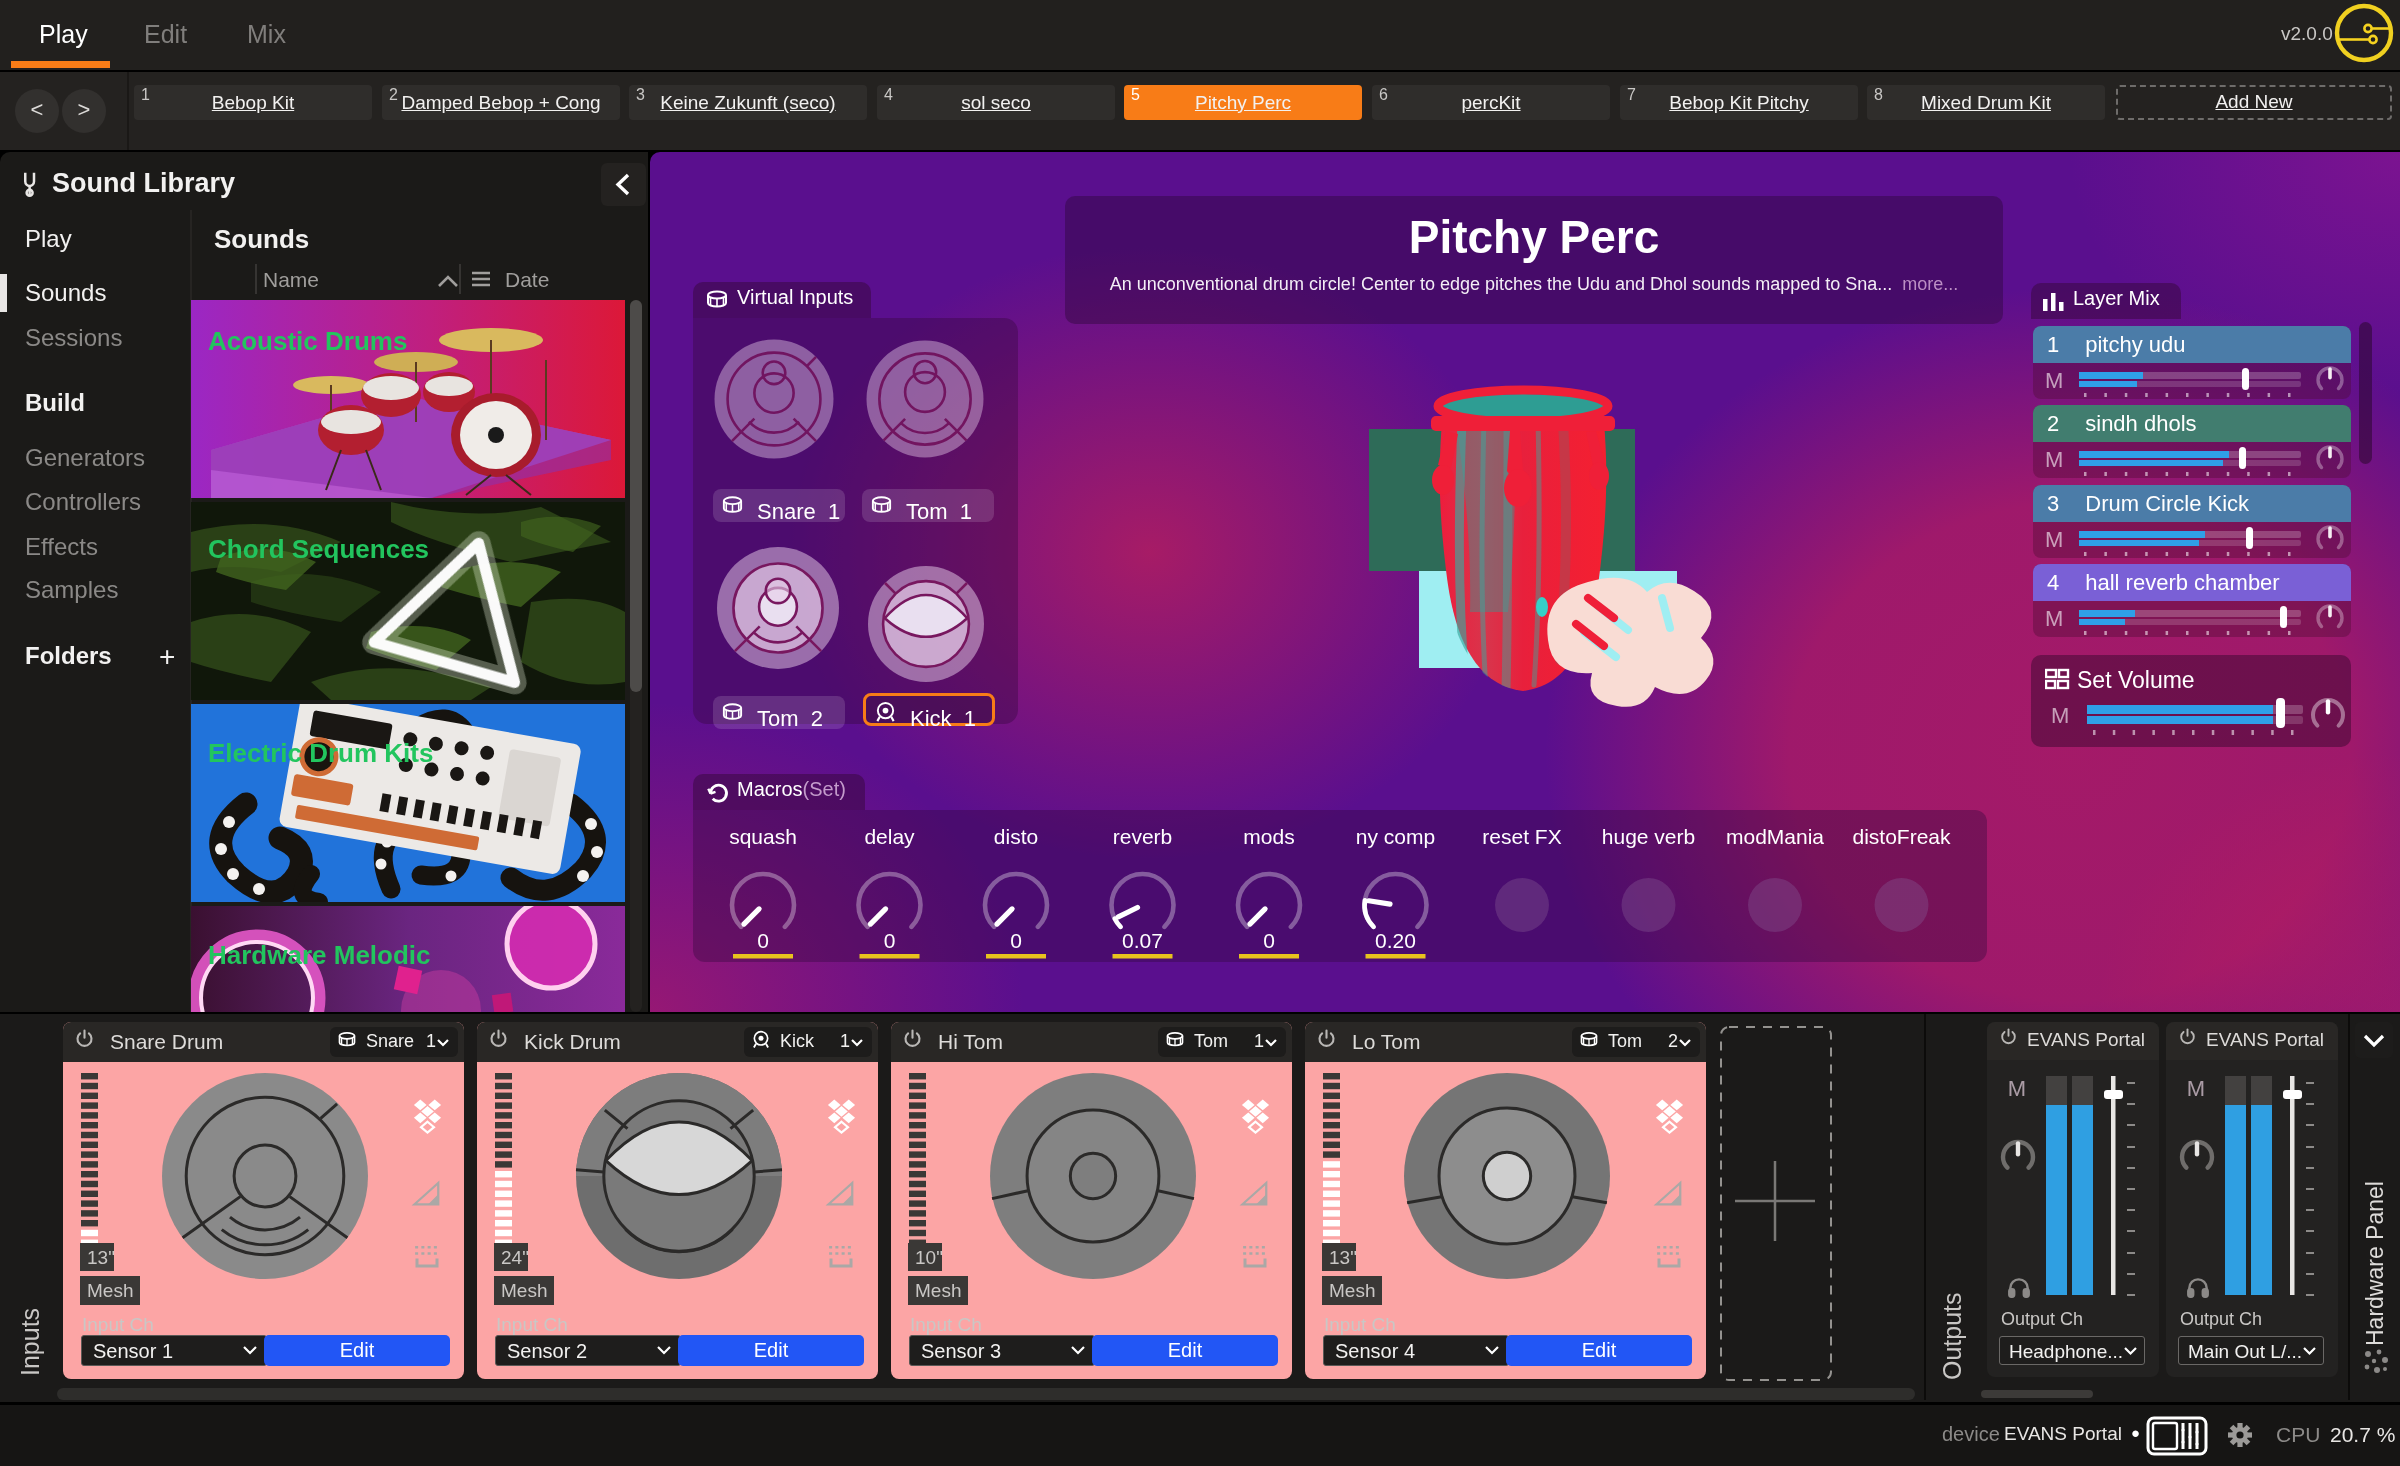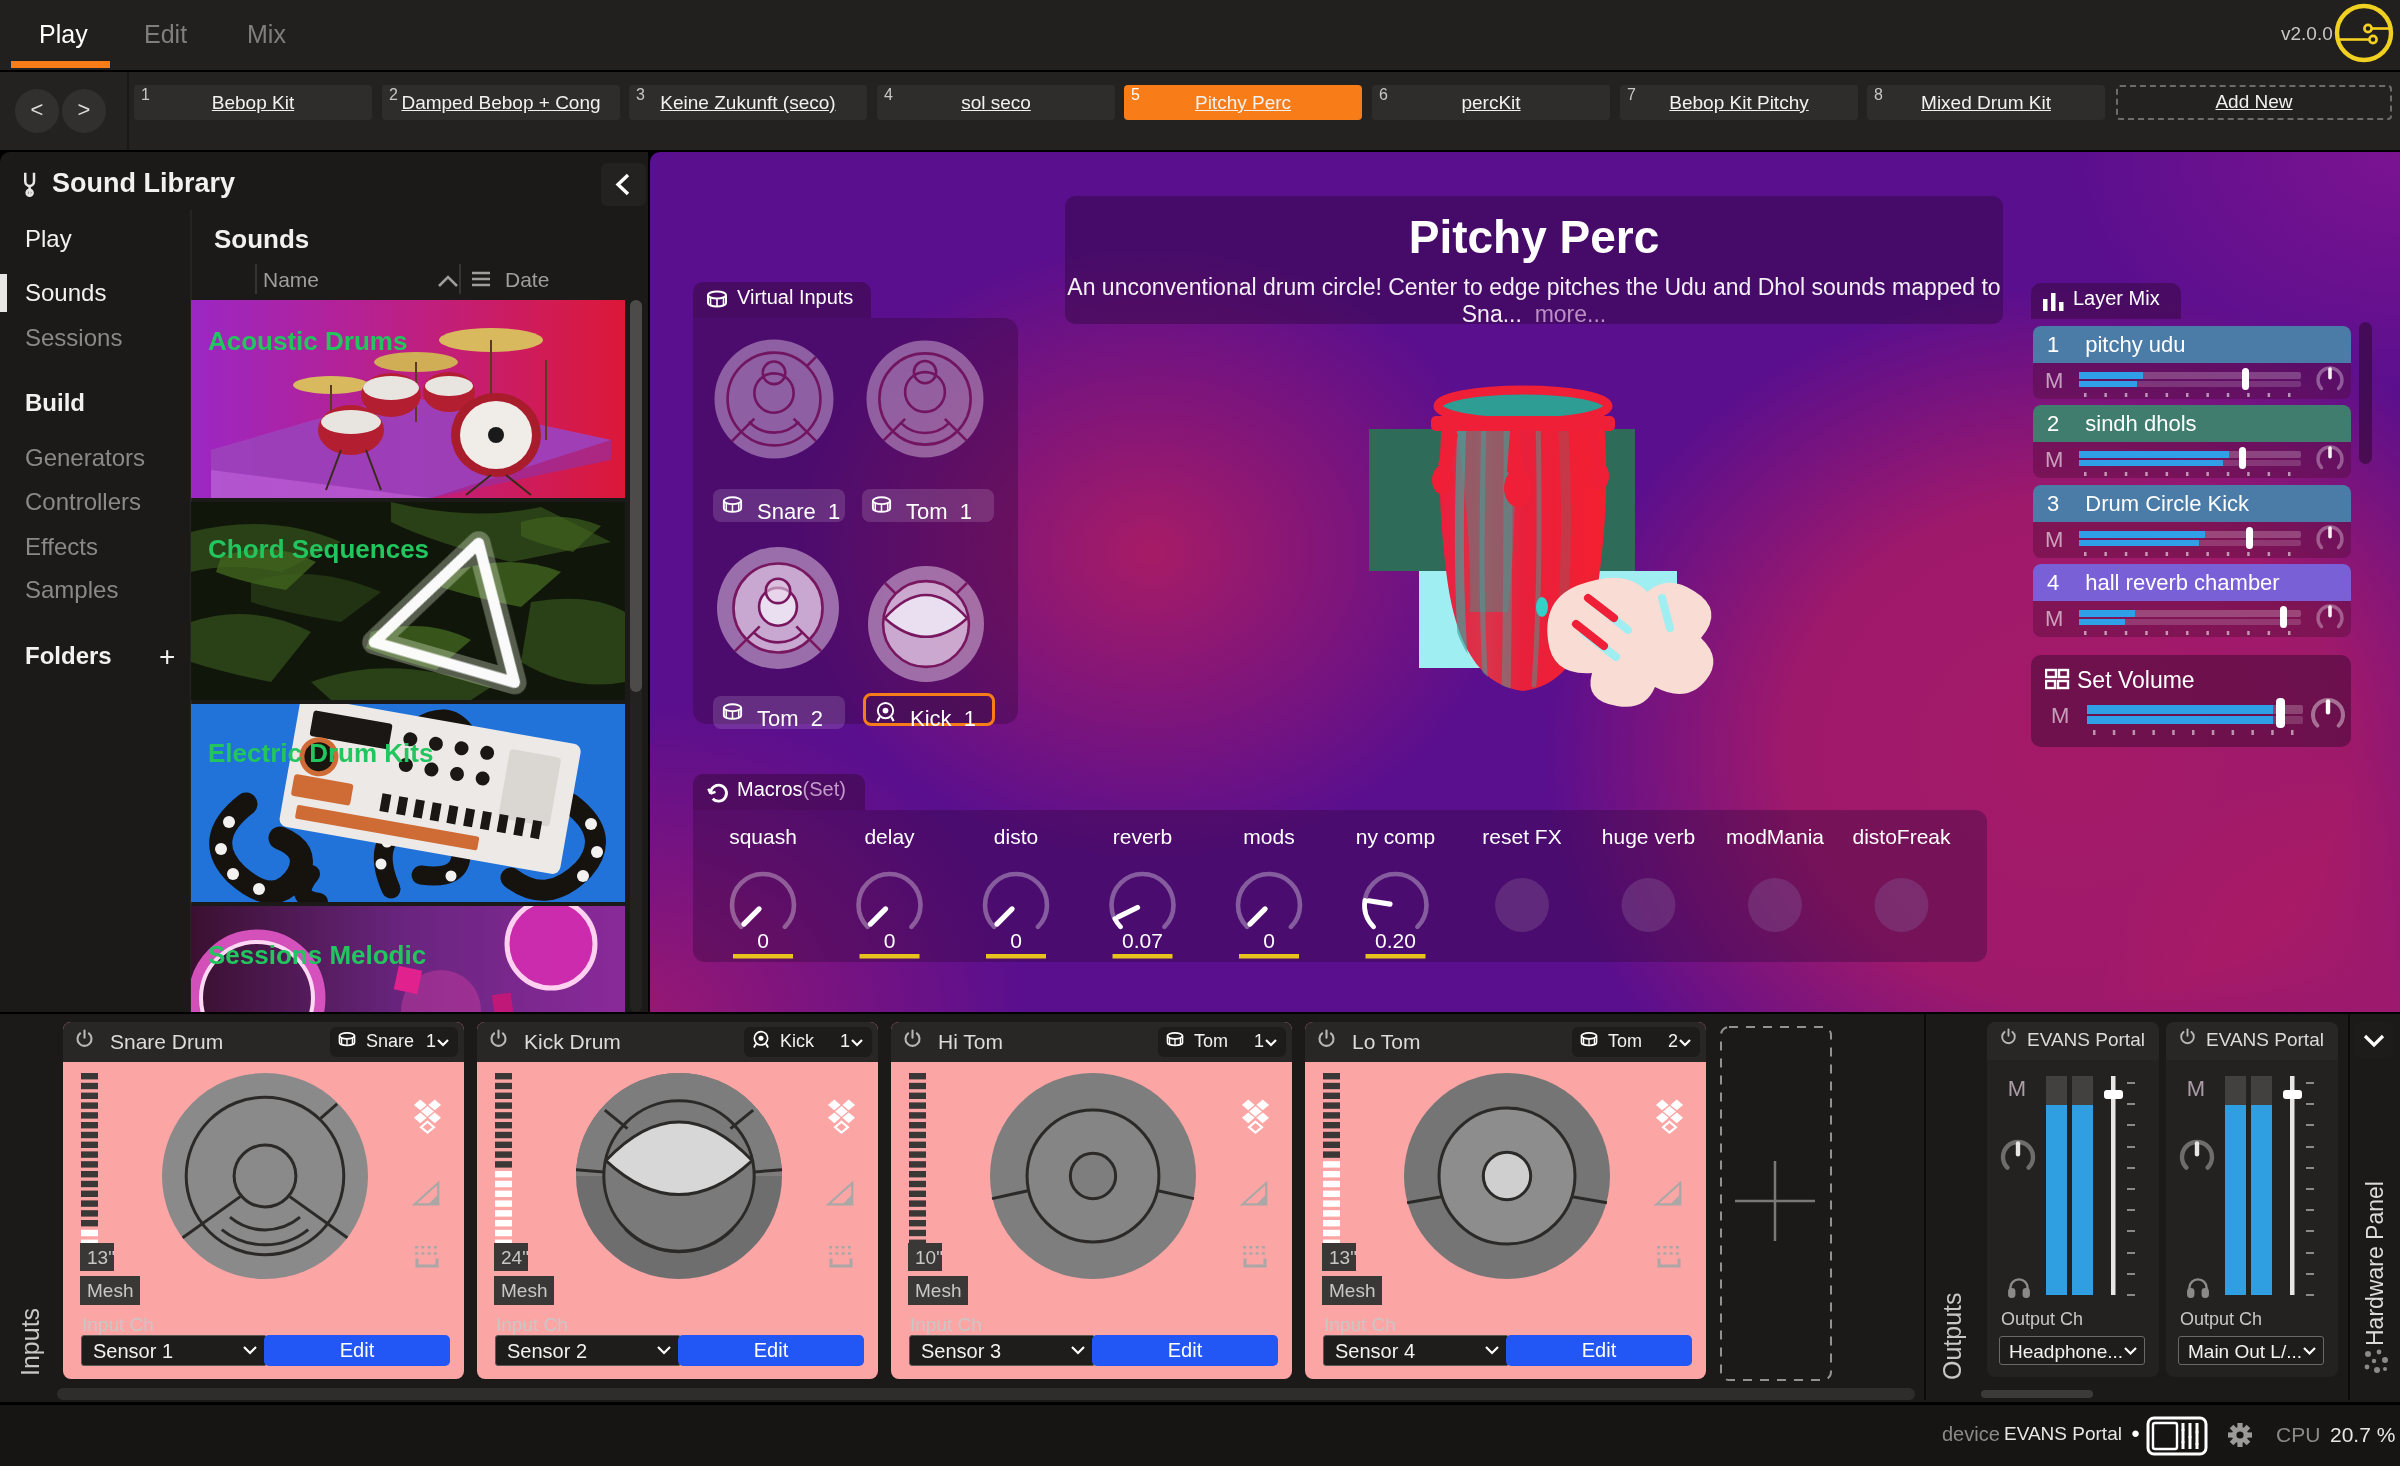--- a/index.html
+++ b/index.html
@@ -48,21 +48,21 @@
   background:
    radial-gradient(520px 440px at 500px 400px, rgba(218,36,75,0.60), rgba(218,36,75,0) 70%),
    radial-gradient(700px 620px at 1420px 600px, rgba(213,33,79,0.60) 0%, rgba(213,33,79,0.56) 40%, rgba(213,33,79,0) 75%),
    radial-gradient(420px 360px at 1750px 860px, rgba(205,33,88,0.45), rgba(205,33,88,0) 72%),
    radial-gradient(520px 430px at 0px 860px, rgba(205,32,92,0.52), rgba(205,32,92,0) 72%),
    radial-gradient(460px 340px at 1750px 0px, rgba(170,25,148,0.42), rgba(170,25,148,0) 72%),
    #5a0f8e;
 }
 #banner { position:absolute; left:415px; top:44px; width:938px; height:128px; background:rgba(43,6,56,0.42); border-radius:10px; }
 #banner h1 { margin-top:14px; text-align:center; font-size:46px; color:#fff; }
-#banner p { margin-top:10px; text-align:center; font-size:23px; color:#f4eef6; }
+#banner p { margin-top:10px; text-align:center; font-size:18px; color:#f4eef6; }
 #banner .more { color:#bb8fc4; }
 .ptab { position:absolute; background:rgba(56,8,62,0.52); color:#fff; font-size:20px; white-space:nowrap; border-radius:10px 10px 0 0; }
 #vipanel { position:absolute; left:43px; top:166px; width:325px; height:406px; background:rgba(56,8,62,0.40); border-radius:0 14px 14px 14px; }
 #vitab { left:43px; top:130px; width:178px; height:36px; }
 #lmtab { left:1381px; top:131px; width:150px; height:36px; }
 #mactab { left:43px; top:622px; width:172px; height:36px; }
 #macpanel { position:absolute; left:43px; top:658px; width:1294px; height:152px; background:rgba(49,7,60,0.38); border-radius:0 12px 12px 12px; }
 .vlabel { position:absolute; width:132px; height:33px; background:rgba(255,255,255,0.14); border-radius:8px; color:#fff; font-size:22px; }
 .vlabel svg { position:absolute; left:8px; top:5px; }
 .vlabel span { position:absolute; left:44px; top:4px;margin-top:6px; }
@@ -327,21 +327,21 @@
           </defs>
       <rect width="434" height="106" fill="url(#emg)"></rect>
       <circle cx="66" cy="92" r="62" fill="none" stroke="#e358c8" stroke-width="13" opacity="0.9"></circle>
       <circle cx="66" cy="92" r="56" fill="none" stroke="#ffd9f4" stroke-width="4"></circle>
       <circle cx="360" cy="38" r="44" fill="#d42bb0" opacity="0.9"></circle>
       <circle cx="360" cy="38" r="44" fill="none" stroke="#ffd0ef" stroke-width="5"></circle>
       <circle cx="250" cy="104" r="40" fill="#c43a9e" opacity="0.5"></circle>
       <rect x="205" y="62" width="24" height="24" fill="#e0218e" transform="rotate(12 217 74)"></rect>
       <rect x="302" y="88" width="19" height="19" fill="#c01878" transform="rotate(-8 311 97)"></rect>
     </svg>
-    <div class="cap" style="top:34px">Sessions Melodic</div>
+    <div class="cap" style="top:34px">Hardware Melodic</div>
   </div>
   <div id="libsbt"></div>
   <div id="libsb"></div>
 </div>
 
 <div id="stage">
   <div id="banner">
     <h1>Pitchy Perc</h1>
     <p>An unconventional drum circle! Center to edge pitches the Udu and Dhol sounds mapped to Sna...&nbsp;&nbsp;<span class="more">more...</span></p>
   </div>

